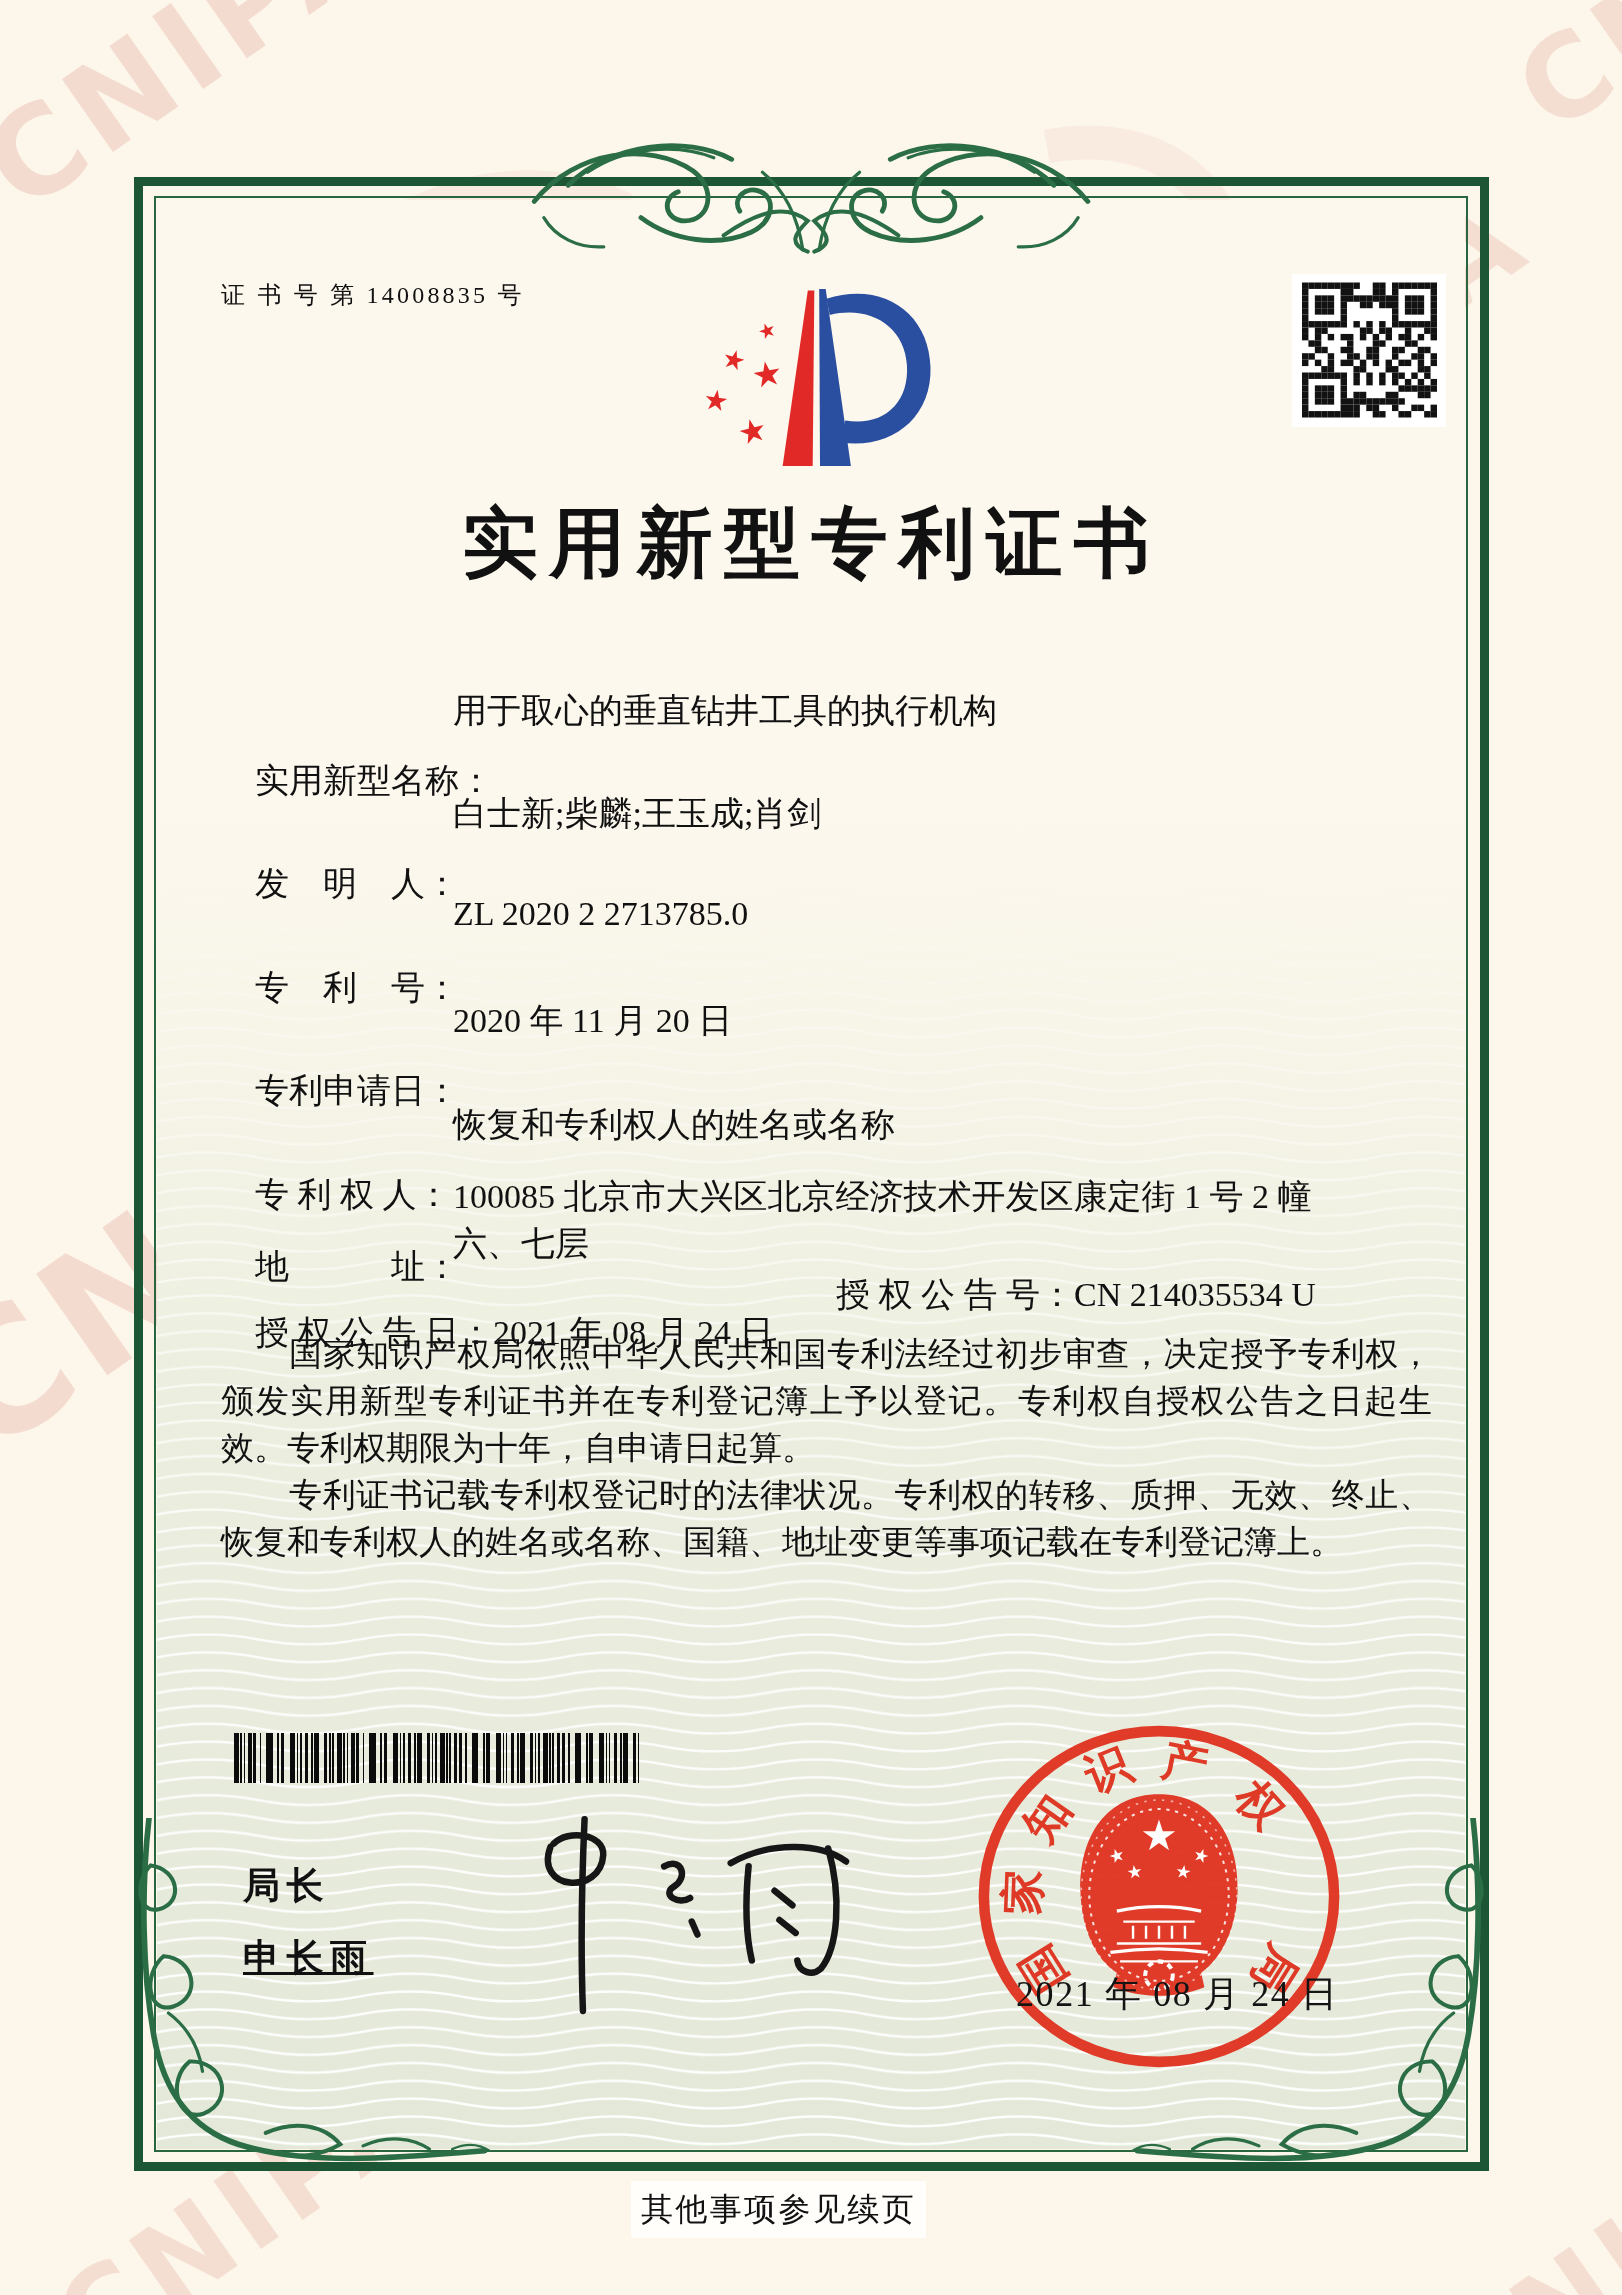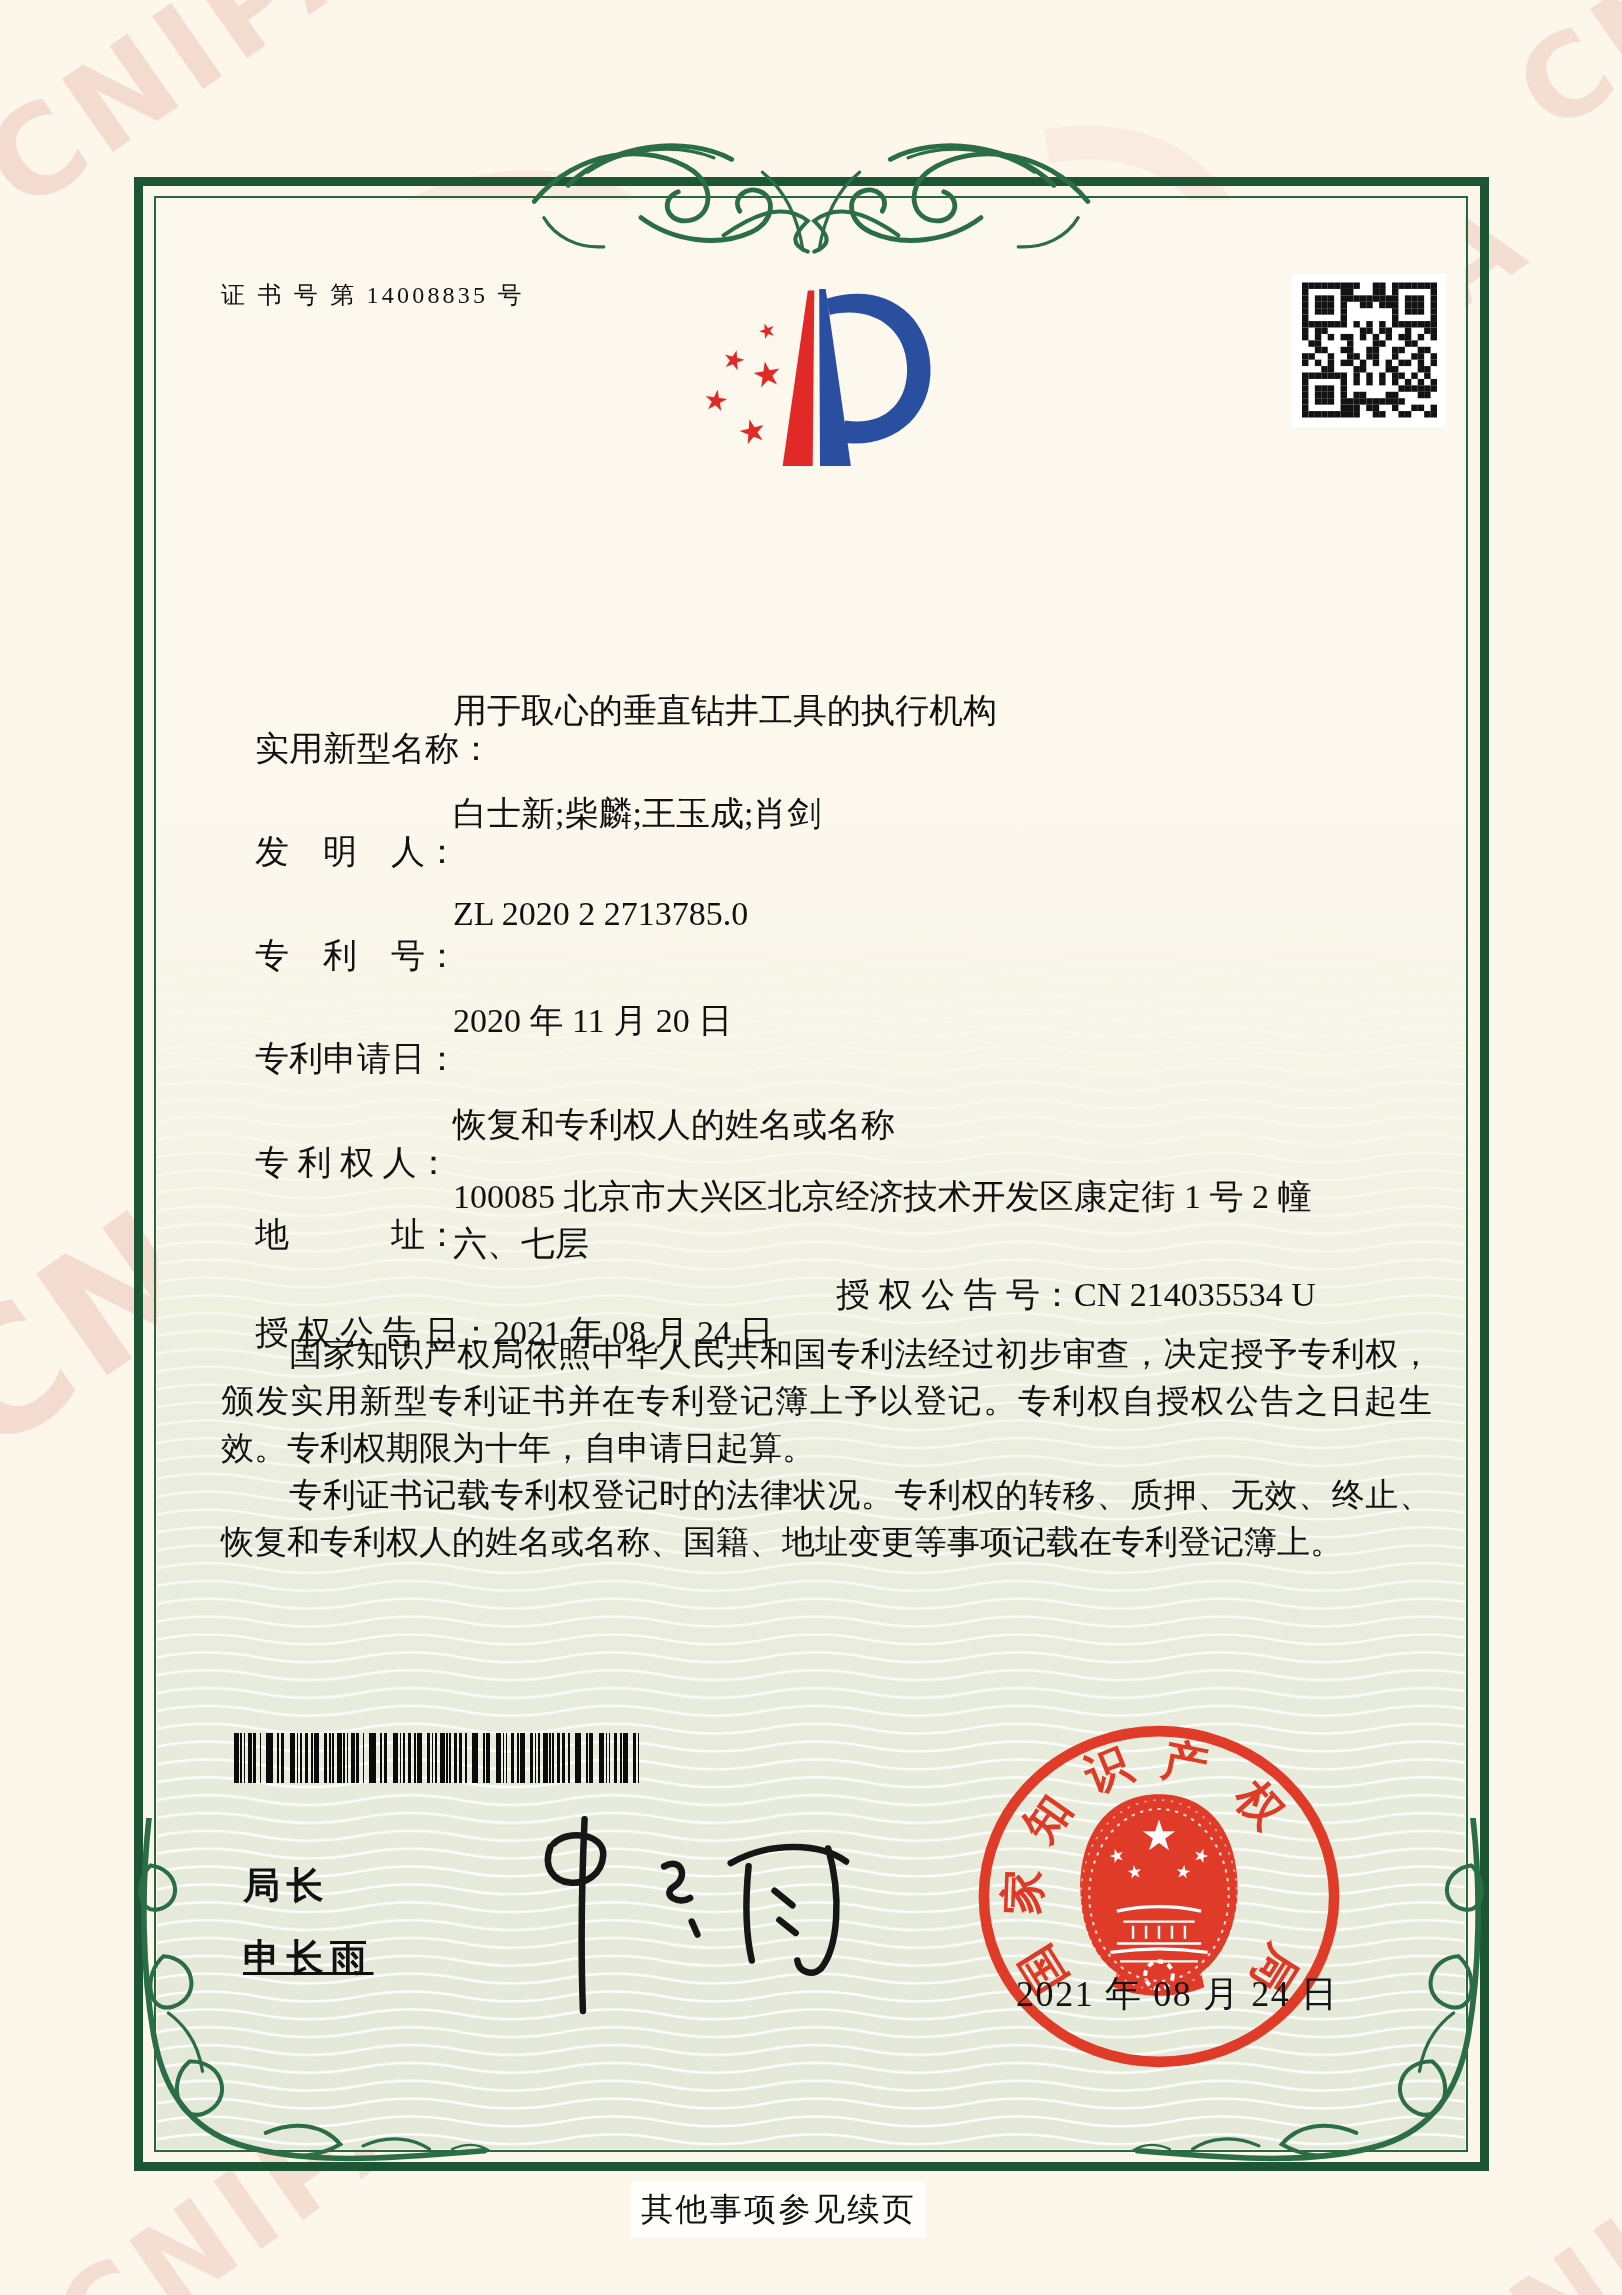--- a/index.html
+++ b/index.html
@@ -24,21 +24,21 @@
 
   .certno{position:absolute;left:221px;top:279px;font-size:24px;letter-spacing:3.2px;white-space:pre;}
   .logo{position:absolute;left:690px;top:232px;}
   .qrbox{position:absolute;left:1292px;top:274px;width:154px;height:153px;background:#fff;}
   .qrbox svg{position:absolute;left:9.7px;top:8px;}
 
   .title{position:absolute;left:0;top:493px;width:1623px;text-align:center;margin:0;
       font-size:76px;font-weight:700;letter-spacing:11.4px;}
 
   .row{position:absolute;left:221px;height:52px;font-size:34px;white-space:pre;}
-  .lbl{display:inline-block;white-space:pre;}
+  .lbl{display:inline-block;white-space:pre;margin-top:32px;}
   .val{position:absolute;left:232px;top:0;white-space:pre;}
   .val2{position:absolute;left:232px;top:47px;white-space:pre;}
   .grant2{position:absolute;left:615px;top:0;white-space:pre;}
 
   .body-text{position:absolute;left:221px;top:1331px;width:1211px;font-size:33px;line-height:47px;
       text-align:justify;}
   .body-text p{margin:0;text-indent:68px;}
 
   .barcode{position:absolute;left:234px;top:1733px;width:418px;height:50px;white-space:nowrap;font-size:0;}
   .barcode i{display:inline-block;height:100%;background:#0b0b0b;}
@@ -404,20 +404,21 @@
           <rect x="88" y="160" width="8" height="8"></rect>
           <rect x="96" y="160" width="8" height="8"></rect>
           <rect x="120" y="160" width="8" height="8"></rect>
           <rect x="128" y="160" width="8" height="8"></rect>
           <rect x="152" y="160" width="8" height="8"></rect>
           <rect x="160" y="160" width="8" height="8"></rect>
         </g>
     </svg>
   </div>
 
+  <h1 class="title">实用新型专利证书</h1>
 
   <div class="row" style="top:688px">
     <span class="lbl">实用新型名称：</span>
     <span class="val">用于取心的垂直钻井工具的执行机构</span>
   </div>
   <div class="row" style="top:791px">
     <span class="lbl">发　明　人：</span>
     <span class="val">白士新;柴麟;王玉成;肖剑</span>
   </div>
   <div class="row" style="top:895px">

